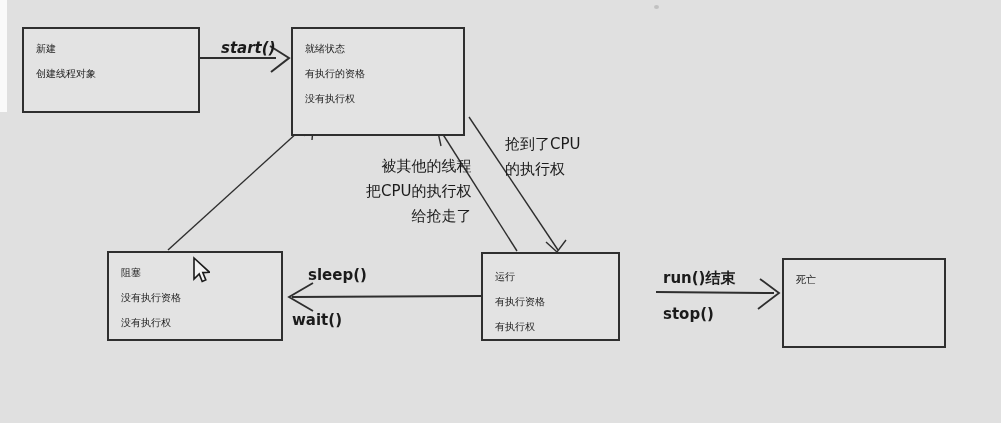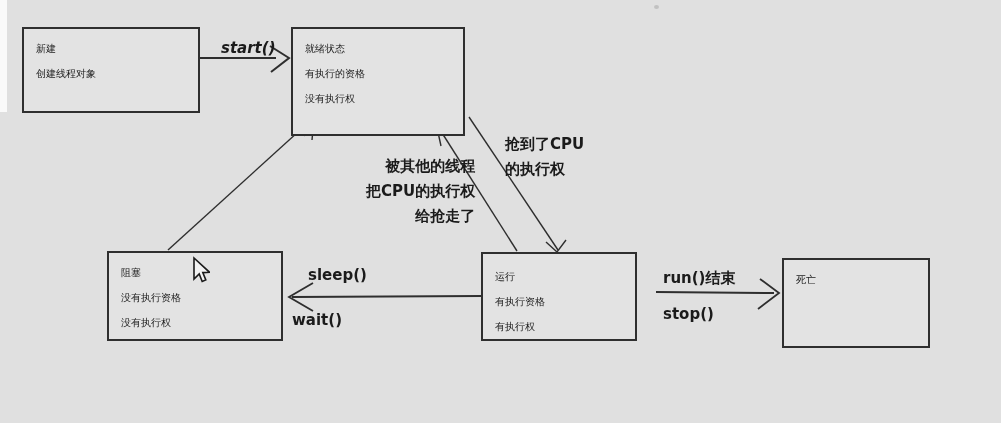--- a/index.html
+++ b/index.html
@@ -14,23 +14,23 @@
   .svg-layer{position:absolute; left:0; top:0; width:1001px; height:423px;}
   .box{
     position:absolute; box-sizing:border-box;
     border:2px solid #2f2f2f; background:#e3e3e3;
     padding:7px 8px 0 12px; font-size:10px; line-height:25px;
     white-space:nowrap;
   }
   .box-new{left:22px; top:27px; width:178px; height:86px;}
   .box-ready{left:291px; top:27px; width:174px; height:109px;}
   .box-blocked{left:107px; top:251px; width:176px; height:90px;}
-  .box-running{left:481px; top:252px; width:156px; height:89px; padding-top:10px;}
-  .box-dead{left:782px; top:258px; width:148px; height:90px;}
-  .lbl{position:absolute; font-size:15px; line-height:25px; white-space:nowrap;font-weight:bold;}
+  .box-running{left:481px; top:252px; width:139px; height:89px; padding-top:10px;}
+  .box-dead{left:782px; top:258px; width:164px; height:90px;}
+  .lbl{position:absolute; font-size:15px; line-height:25px; white-space:nowrap;}
   .mlabel{font-weight:bold;}
   .lbl-start{left:221px; top:36px;font-style:italic;}
   .lbl-preempted{left:366px; top:154px;text-align:right;}
   .lbl-acquired{left:505px; top:132px;}
   .lbl-sleep{left:308px; top:263px;}
   .lbl-wait{left:292px; top:308px;}
   .lbl-run-end{left:663px; top:266px;}
   .lbl-stop{left:663px; top:302px;}
   .cursor{position:absolute; left:191px; top:256px; width:19px; height:29px;}
 </style>

